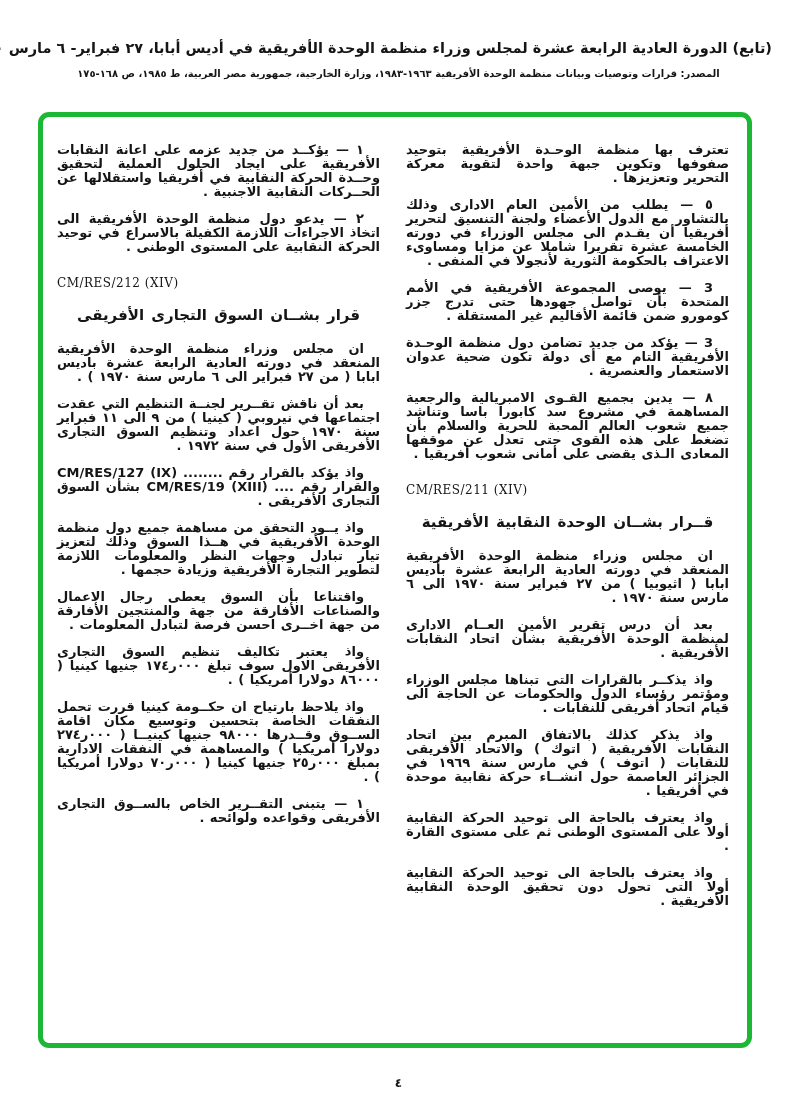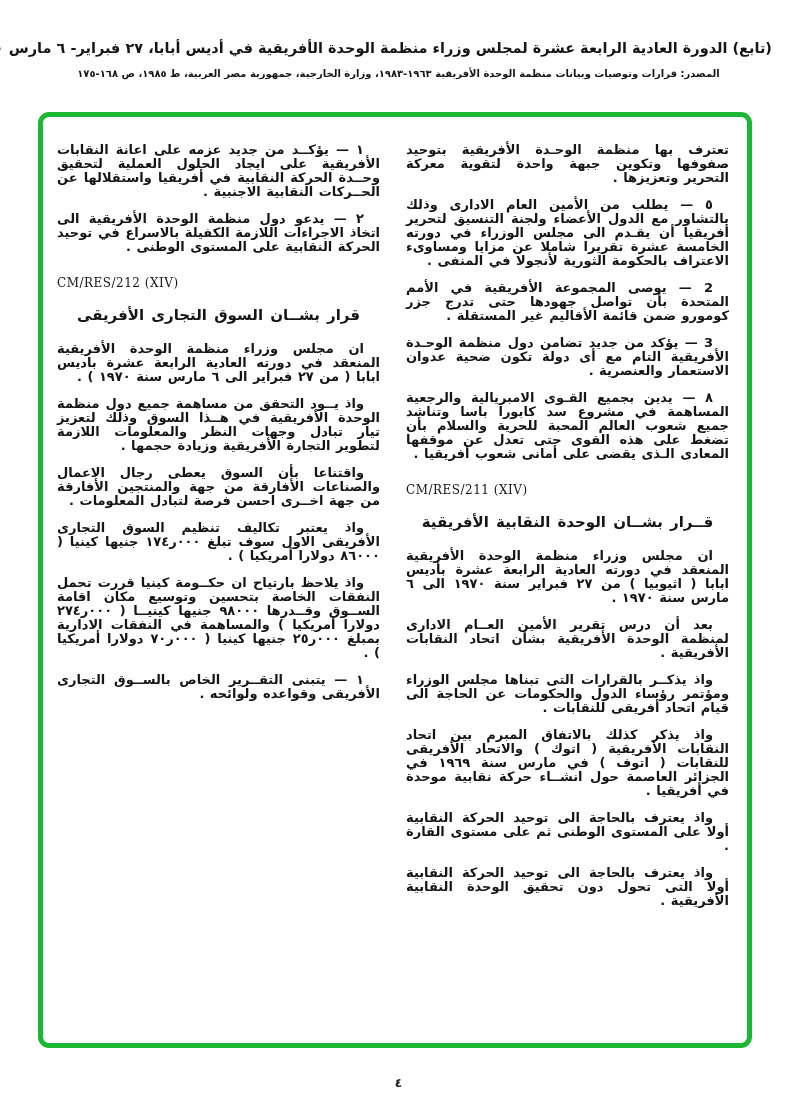--- a/index.html
+++ b/index.html
@@ -90,39 +90,41 @@
 <div class="page">
 
   <div class="header-title">(تابع) الدورة العادية الرابعة عشرة لمجلس وزراء منظمة الوحدة الأفريقية في أديس أبابا، ٢٧ فبراير- ٦ مارس ١٩٧٠</div>
   <div class="header-source">المصدر: قرارات وتوصيات وبيانات منظمة الوحدة الأفريقية ١٩٦٣-١٩٨٣، وزارة الخارجية، جمهورية مصر العربية، ط ١٩٨٥، ص ١٦٨-١٧٥</div>
 
   <div class="content-box">
 
     <div class="col">
       <p class="para flush">تعترف بها منظمة الوحـدة الأفريقية بتوحيد صفوفها وتكوين جبهة واحدة لتقوية معركة التحرير وتعزيزها .</p>
       <p class="para">٥ — يطلب من الأمين العام الادارى وذلك بالتشاور مع الدول الأعضاء ولجنة التنسيق لتحرير أفريقيا أن يقـدم الى مجلس الوزراء في دورته الخامسة عشرة تقريرا شاملا عن مزايا ومساوىء الاعتراف بالحكومة الثورية لأنجولا في المنفى .</p>
-      <p class="para">2 — يوصى المجموعة الأفريقية في الأمم المتحدة بأن تواصل جهودها حتى تدرج جزر كومورو ضمن قائمة الأقاليم غير المستقلة .</p>
+      <p class="para">3 — يوصى المجموعة الأفريقية في الأمم المتحدة بأن تواصل جهودها حتى تدرج جزر كومورو ضمن قائمة الأقاليم غير المستقلة .</p>
       <p class="para">3 — يؤكد من جديد تضامن دول منظمة الوحـدة الأفريقية التام مع أى دولة تكون ضحية عدوان الاستعمار والعنصرية .</p>
       <p class="para">٨ — يدين بجميع القـوى الامبريالية والرجعية المساهمة في مشروع سد كابورا باسا وتناشد جميع شعوب العالم المحبة للحرية والسلام بأن تضغط على هذه القوى حتى تعدل عن موقفها المعادى الـذى يقضى على أمانى شعوب أفريقيا .</p>
       <div class="code">CM/RES/211  (XIV)</div>
       <div class="heading">قــرار بشــان الوحدة النقابية الأفريقية</div>
       <p class="para">ان مجلس وزراء منظمة الوحدة الأفريقية المنعقد في دورته العادية الرابعة عشرة بأديس ابابا ( اثيوبيا ) من ٢٧ فبراير سنة ١٩٧٠ الى ٦ مارس سنة ١٩٧٠ .</p>
       <p class="para">بعد أن درس تقرير الأمين العــام الادارى لمنظمة الوحدة الأفريقية بشأن اتحاد النقابات الأفريقية .</p>
       <p class="para">واذ يذكــر بالقرارات التى تبناها مجلس الوزراء ومؤتمر رؤساء الدول والحكومات عن الحاجة الى قيام اتحاد أفريقى للنقابات .</p>
       <p class="para">واذ يذكر كذلك بالاتفاق المبرم بين اتحاد النقابات الأفريقية ( اتوك ) والاتحاد الأفريقى للنقابات ( اتوف ) في مارس سنة ١٩٦٩ في الجزائر العاصمة حول انشــاء حركة نقابية موحدة في أفريقيا .</p>
       <p class="para">واذ يعترف بالحاجة الى توحيد الحركة النقابية أولا على المستوى الوطنى ثم على مستوى القارة .</p>
       <p class="para">واذ يعترف بالحاجة الى توحيد الحركة النقابية أولا التى تحول دون تحقيق الوحدة النقابية الأفريقية .</p>
     </div>
 
     <div class="col">
       <p class="para">١ — يؤكــد من جديد عزمه على اعانة النقابات الأفريقية على ايجاد الحلول العملية لتحقيق وحــدة الحركة النقابية في أفريقيا واستقلالها عن الحــركات النقابية الاجنبية .</p>
       <p class="para">٢ — يدعو دول منظمة الوحدة الأفريقية الى اتخاذ الاجراءات اللازمة الكفيلة بالاسراع في توحيد الحركة النقابية على المستوى الوطنى .</p>
       <div class="code">CM/RES/212  (XIV)</div>
       <div class="heading">قرار بشــان السوق التجارى الأفريقى</div>
       <p class="para">ان مجلس وزراء منظمة الوحدة الأفريقية المنعقد في دورته العادية الرابعة عشرة باديس ابابا ( من ٢٧ فبراير الى ٦ مارس سنة ١٩٧٠ ) .</p>
+      <p class="para">بعد أن ناقش تقــرير لجنــة التنظيم التي عقدت اجتماعها في نيروبي ( كينيا ) من ٩ الى ١١ فبراير سنة ١٩٧٠ حول اعداد وتنظيم السوق التجارى الأفريقى الأول في سنة ١٩٧٢ .</p>
+      <p class="para">واذ يؤكد بالقرار رقم ........ CM/RES/127 (IX) والقرار رقم .... CM/RES/19 (XIII) بشأن السوق التجارى الأفريقى .</p>
       <p class="para">واذ يــود التحقق من مساهمة جميع دول منظمة الوحدة الأفريقية في هــذا السوق وذلك لتعزيز تيار تبادل وجهات النظر والمعلومات اللازمة لتطوير التجارة الأفريقية وزيادة حجمها .</p>
       <p class="para">واقتناعا بأن السوق يعطى رجال الاعمال والصناعات الأفارقة من جهة والمنتجين الأفارقة من جهة اخــرى احسن فرصة لتبادل المعلومات .</p>
       <p class="para">واذ يعتبر تكاليف تنظيم السوق التجارى الأفريقى الاول سوف تبلغ ٠٠٠ر١٧٤ جنيها كينيا ( ٨٦٠٠٠ دولارا أمريكيا ) .</p>
       <p class="para">واذ يلاحظ بارتياح ان حكــومة كينيا قررت تحمل النفقات الخاصة بتحسين وتوسيع مكان اقامة الســوق وقــدرها ٩٨٠٠٠ جنيها كينيــا ( ٠٠٠ر٢٧٤ دولارا أمريكيا ) والمساهمة في النفقات الادارية بمبلغ ٠٠٠ر٢٥ جنيها كينيا ( ٠٠٠ر٧٠ دولارا أمريكيا ) .</p>
       <p class="para">١ — يتبنى التقــرير الخاص بالســوق التجارى الأفريقى وقواعده ولوائحه .</p>
     </div>
 
   </div>
 
   <div class="page-number">٤</div>

